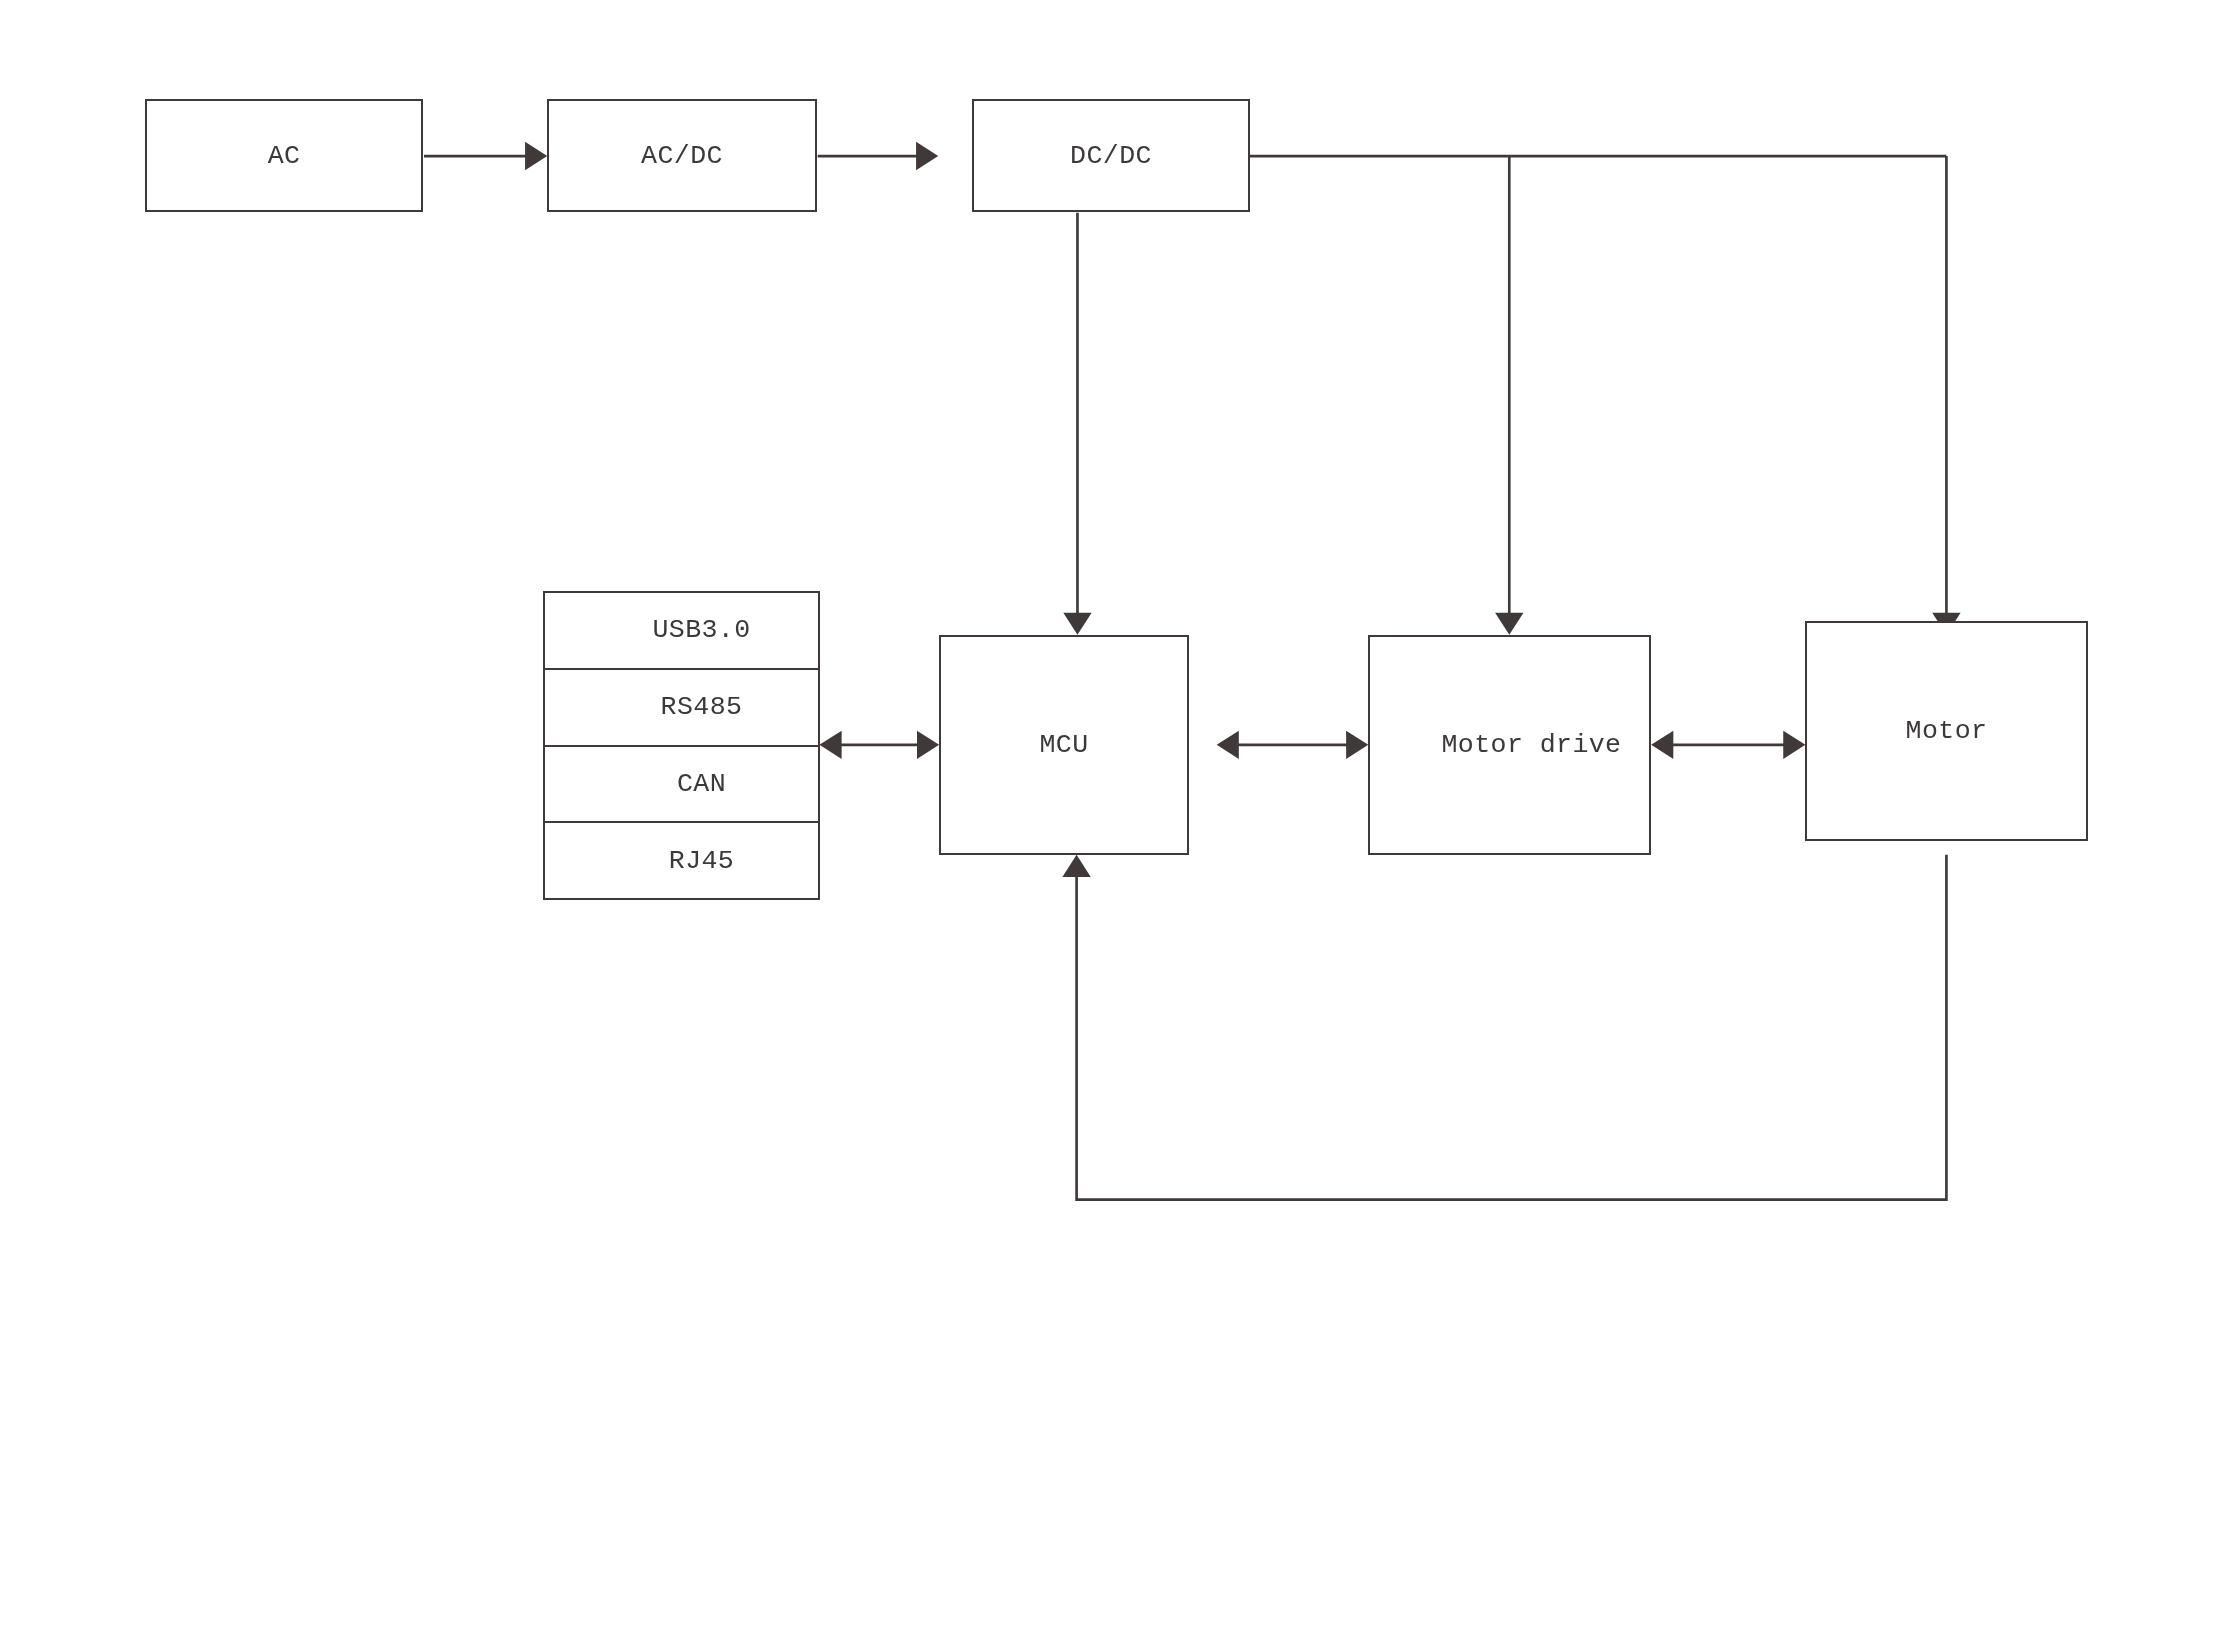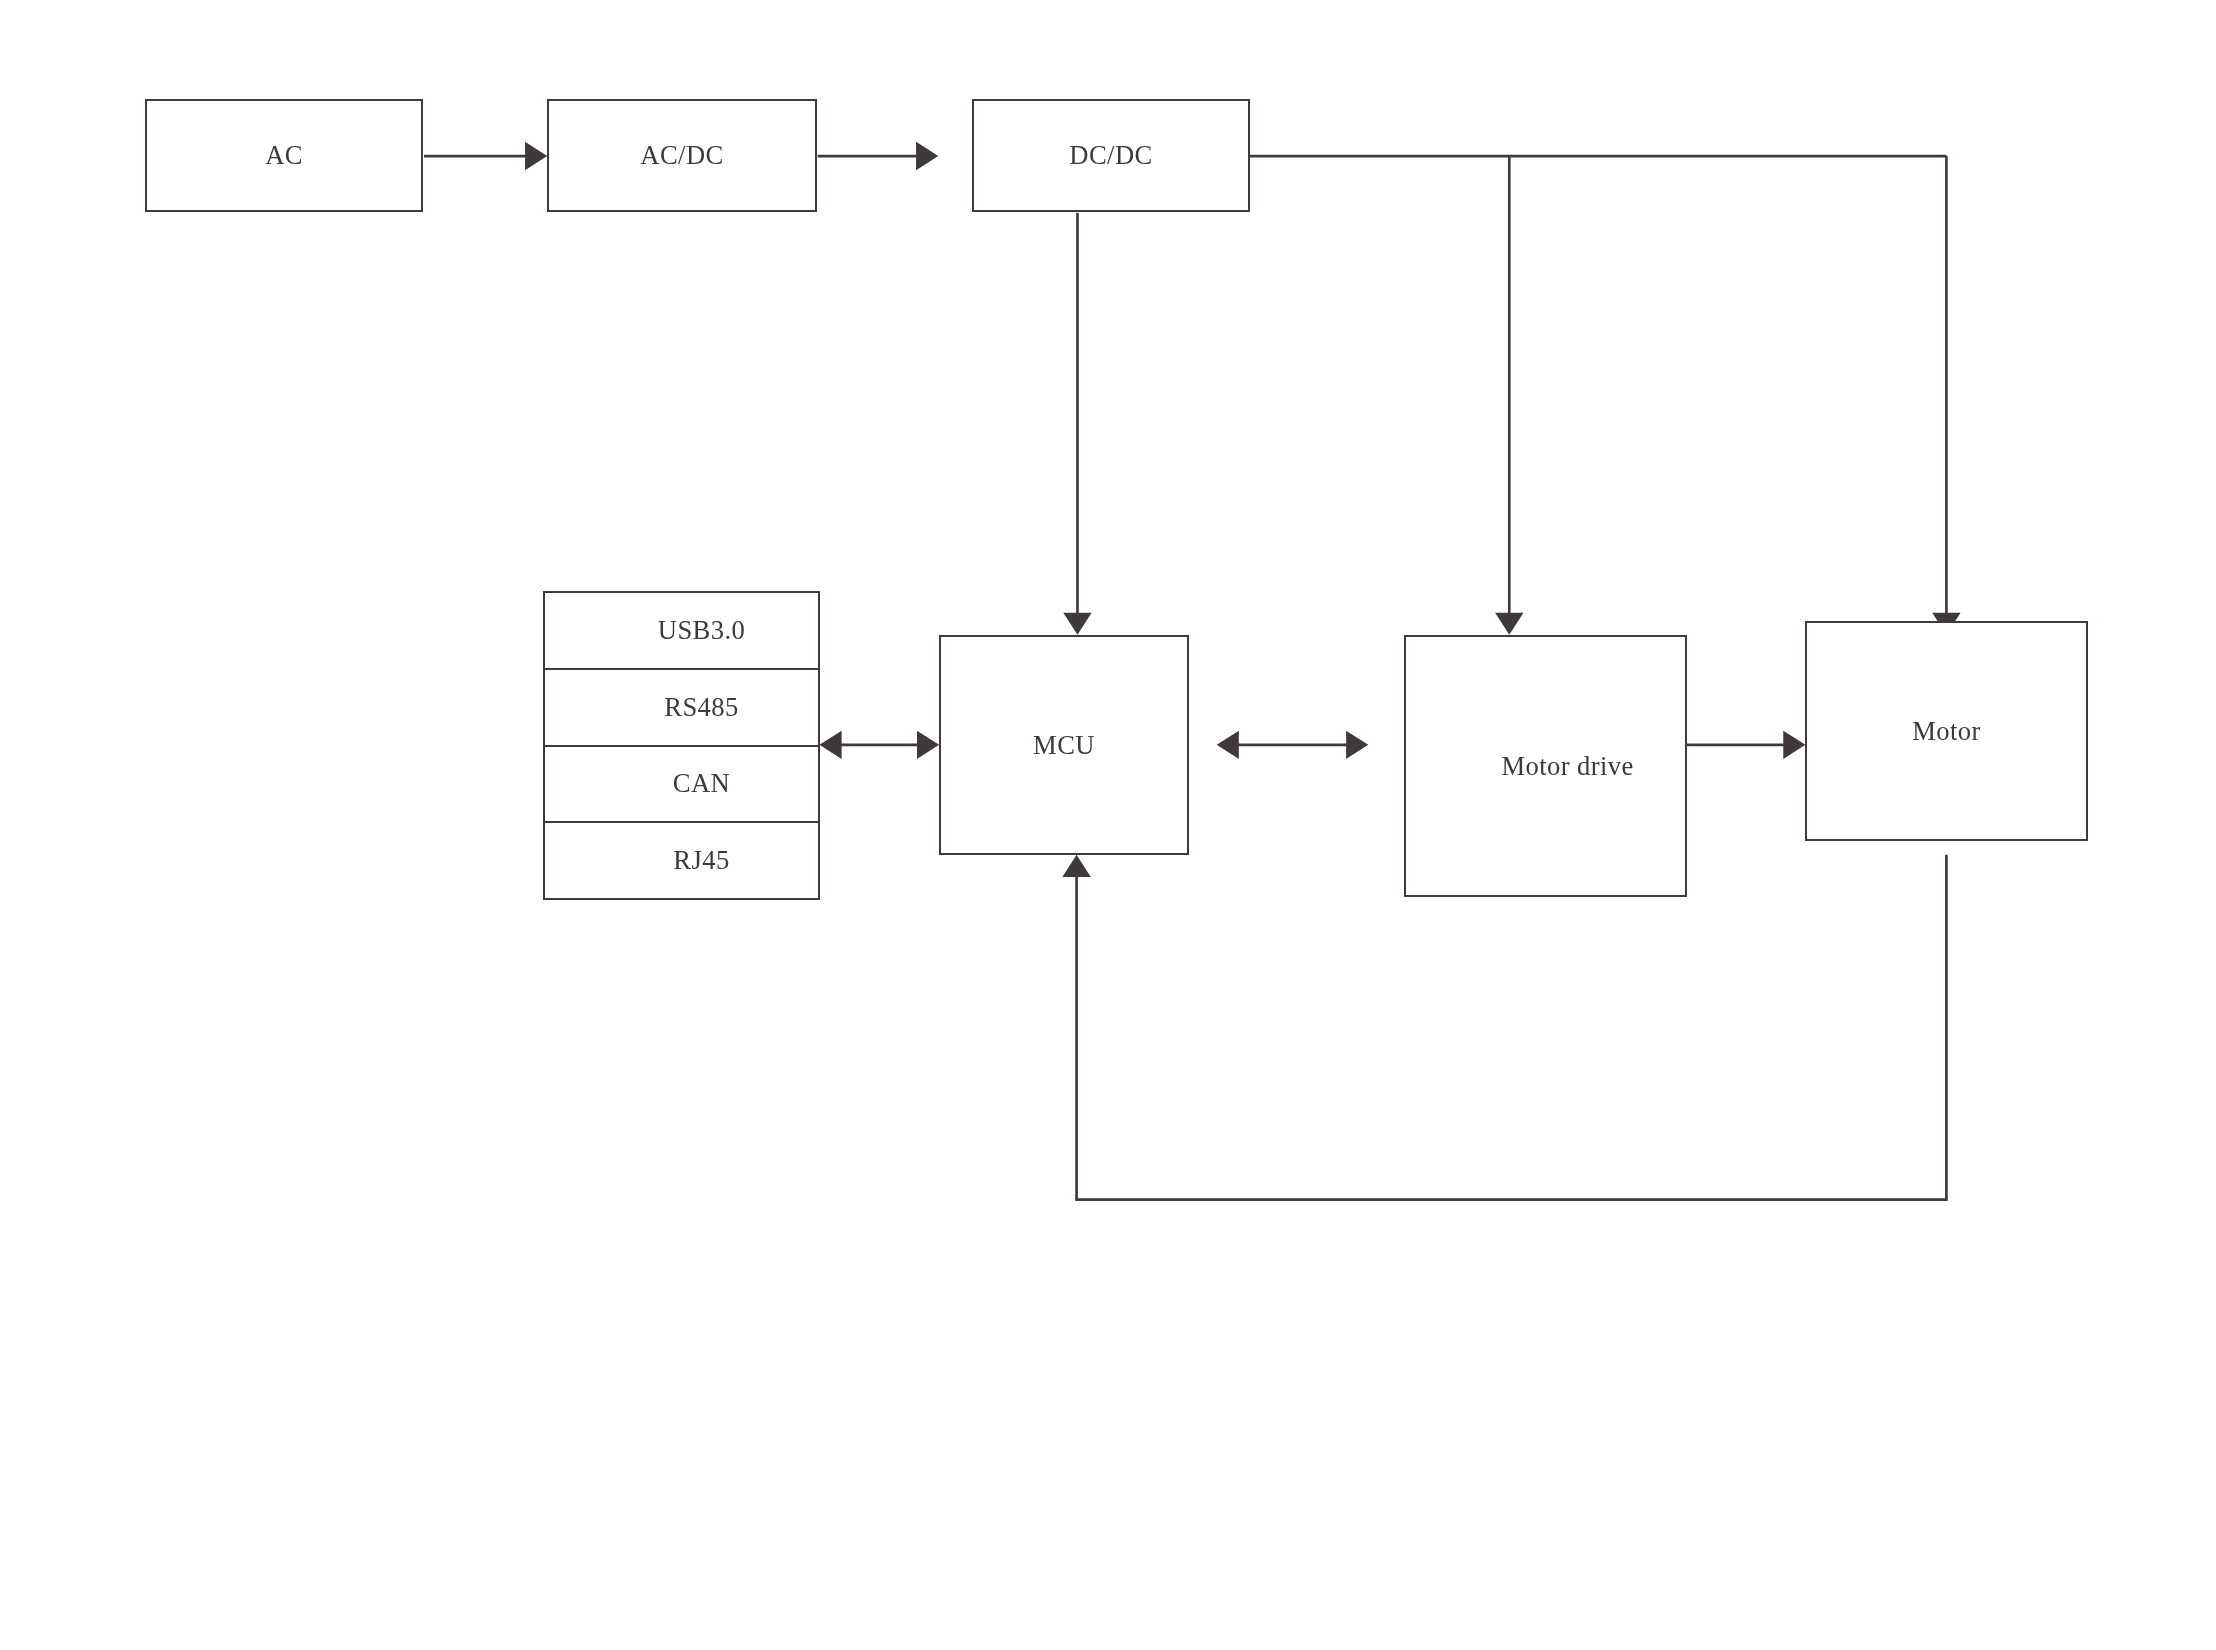--- a/index.html
+++ b/index.html
@@ -5,21 +5,21 @@
   html, body {
     margin: 0;
     padding: 0;
     background: #ffffff;
   }
   .canvas {
     position: relative;
     width: 2217px;
     height: 1651px;
     background: #ffffff;
-    font-family: Liberation Serif, serif;
+    font-family: Liberation Mono, monospace;
     overflow: hidden;
   }
   .node {
     position: absolute;
     box-sizing: border-box;
     border: 2.7px solid #3f3a39;
     background: #ffffff;
     display: flex;
     align-items: center;
     justify-content: center;
@@ -29,21 +29,21 @@
   }
   .node .label {
     white-space: nowrap;
   }
   
   .node-ac          { left: 145px;  top: 99px; width: 278px; height: 113px; }
   .node-acdc        { left: 547px;  top: 99px; width: 270px; height: 113px; text-align: right; }
   .node-dcdc        { left: 972px; top: 99px; width: 278px; height: 113px; }
   
   .node-mcu         { left: 939px; top: 635px; width: 250px; height: 220px; }
-  .node-motor-drive { left: 1404px; top: 635px; width: 283px; height: 262px; padding-left: 44px; }
+  .node-motor-drive { left: 1368px; top: 635px; width: 283px; height: 220px; padding-left: 44px; }
   .node-motor       { left: 1805px; top: 621px; width: 283px; height: 220px; }
   
   .stack {
     position: absolute;
     left: 543px;
     top: 591px;
     width: 277px;
     height: 309px;
     box-sizing: border-box;
     border: 2.7px solid #3f3a39;

